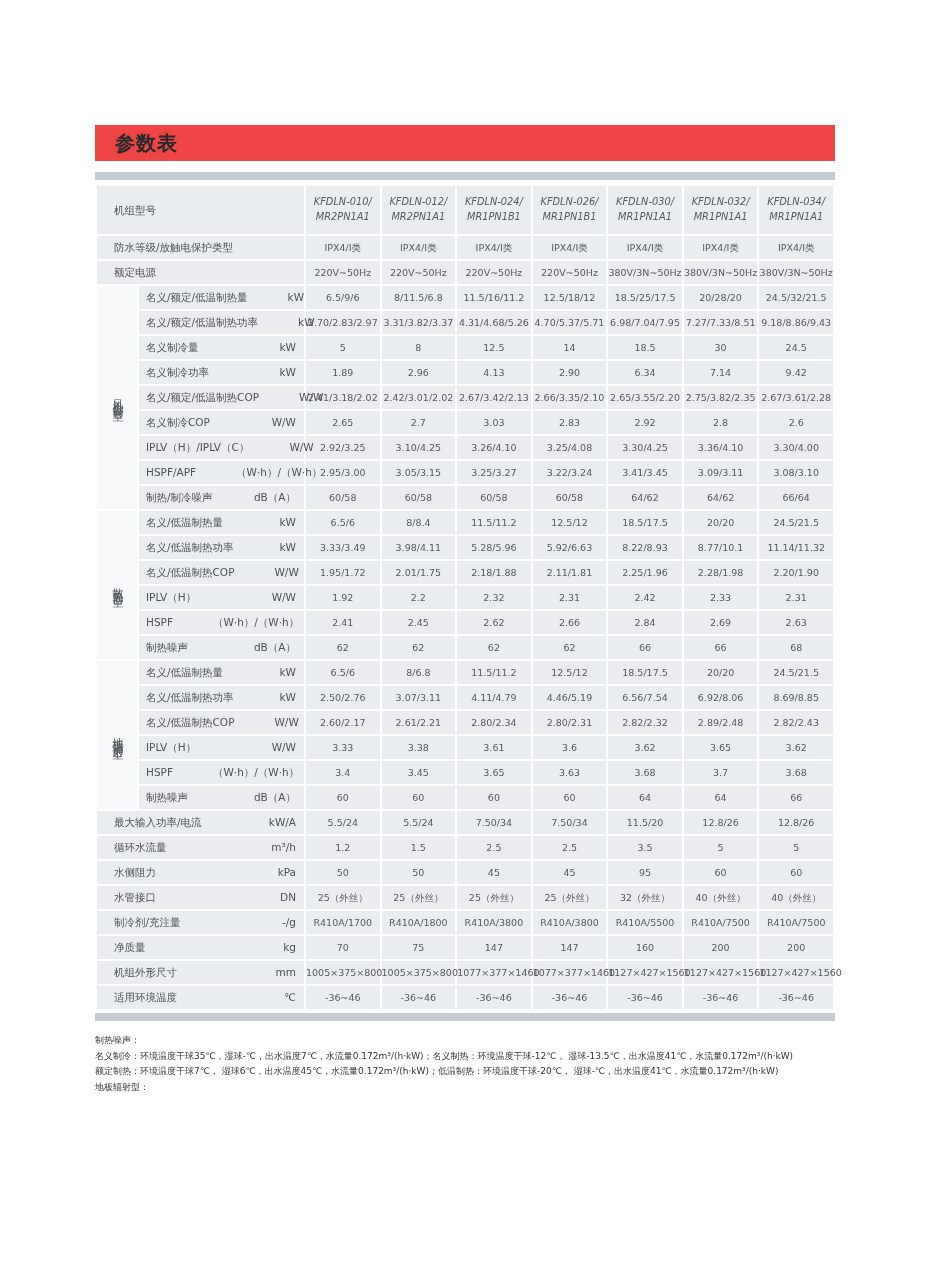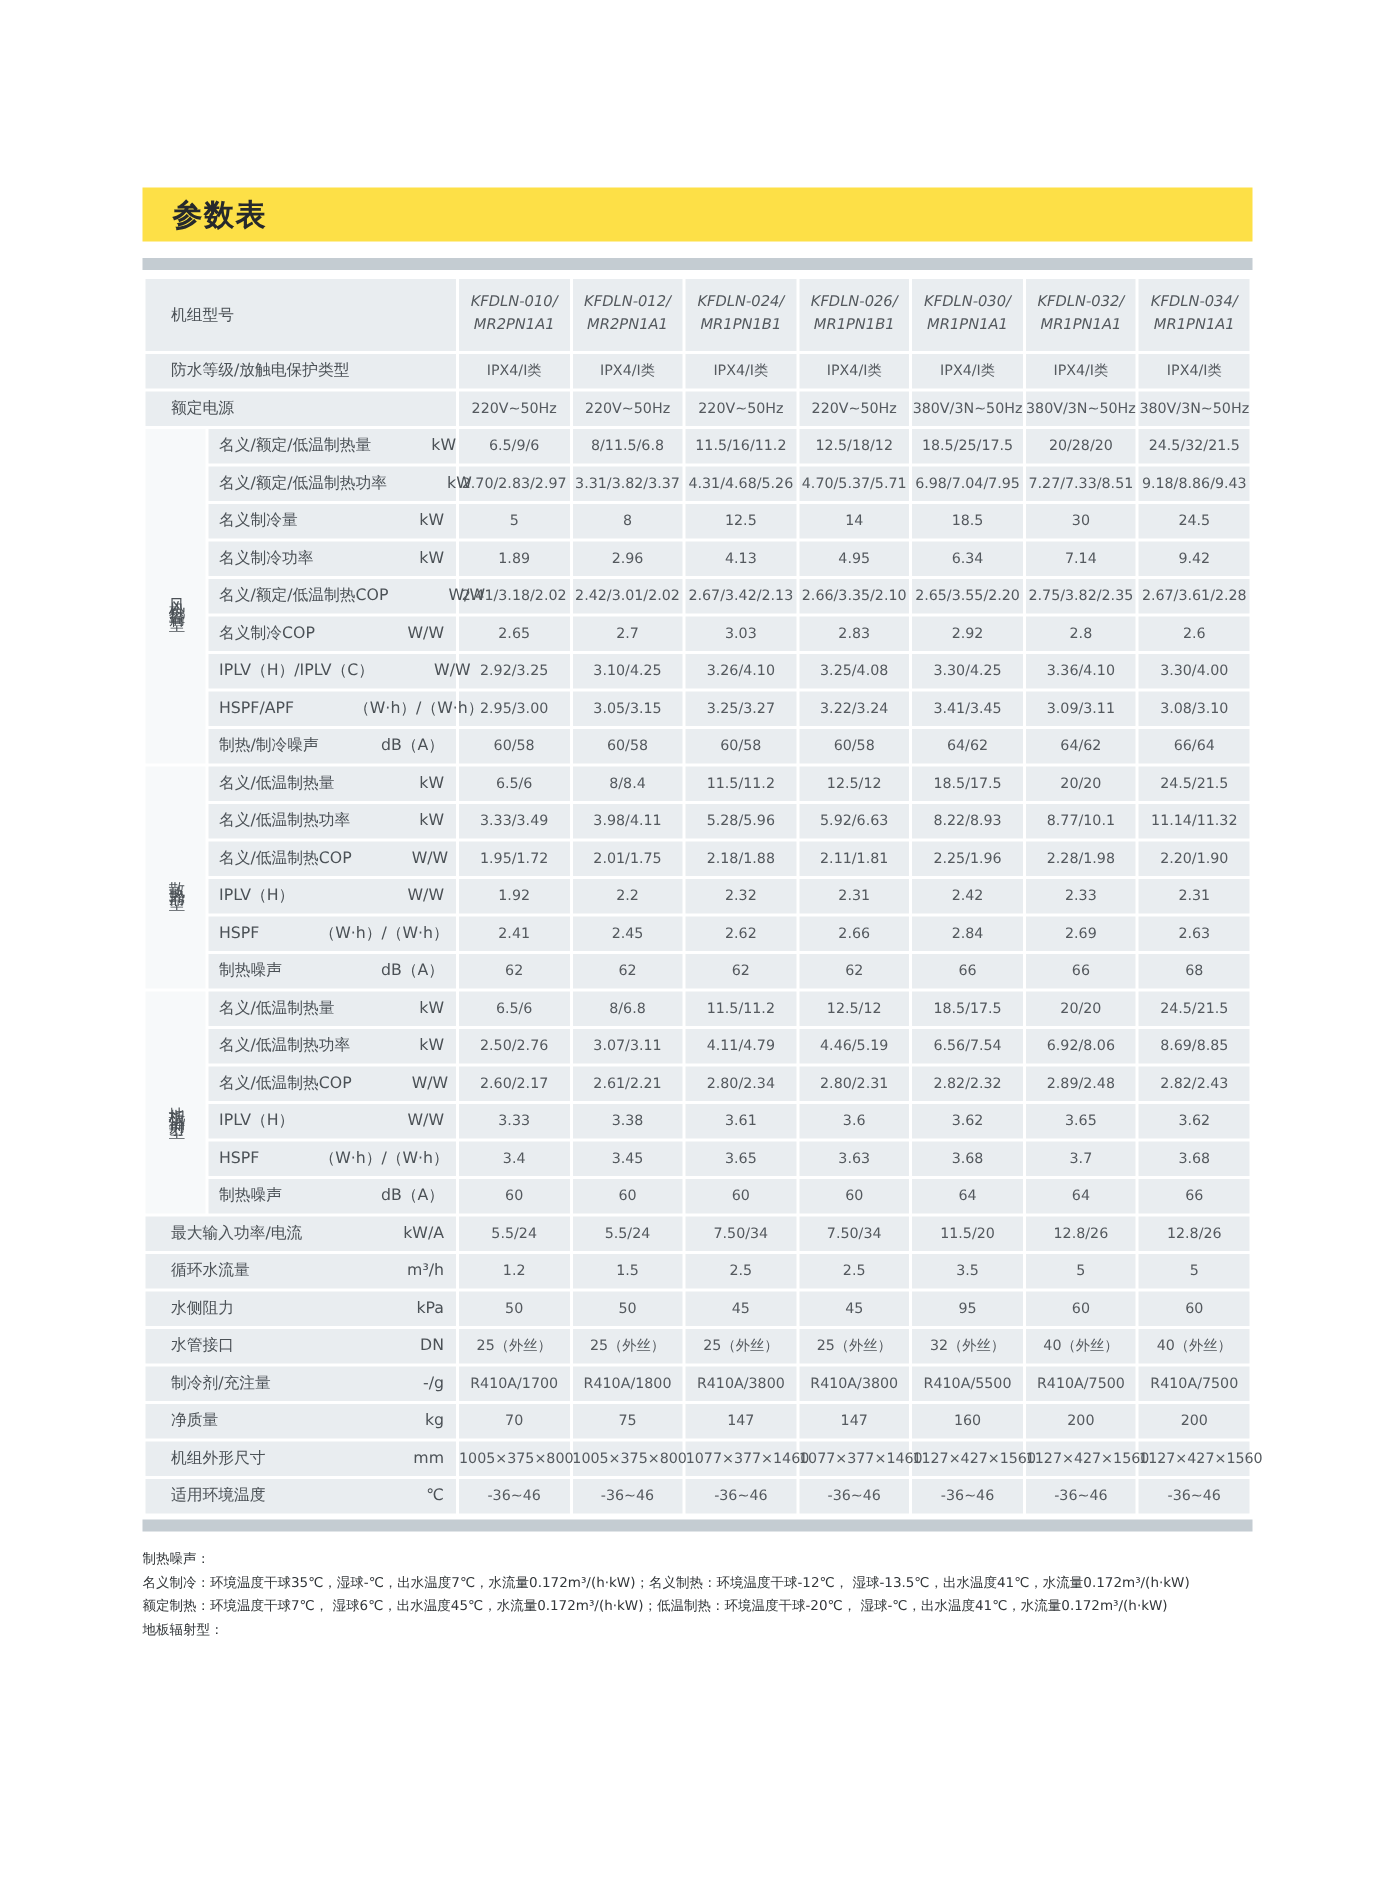--- a/index.html
+++ b/index.html
@@ -1,20 +1,20 @@
 <!DOCTYPE html>
 <html><head>
 <meta charset="utf-8">
 <style>
   html,body{margin:0;padding:0;background:#ffffff;overflow-x:hidden;}
   body{width:930px;height:1268px;position:relative;
        font-family:"DejaVu Sans","Liberation Sans",sans-serif;}
   .content{position:absolute;left:95px;top:0;width:740px;}
 
-  .title-band{margin-top:125px;height:36px;background:#fde047;
+  .title-band{margin-top:125px;height:36px;background:#ef4444;
       display:flex;align-items:center;box-sizing:border-box;padding-left:20px;}
   .title-band .title{font-size:20px;font-weight:600;color:#26292c;letter-spacing:1px;}
 
   .gray-band{height:8px;background:#c4ccd2;}
   .gray-band.top{margin-top:11px;}
   .gray-band.bottom{margin-top:2px;}
 
   table.spec{width:740px;border-collapse:separate;border-spacing:2px;
       table-layout:fixed;margin-top:4px;}
   col.c-section{width:40px;}
@@ -162,21 +162,21 @@
         <tr>
           <td class="label-cell">
             <div class="lbl-wrap">
               <span class="lbl">名义制冷功率</span>
               <span class="unit">kW</span>
             </div>
           </td>
           <td class="value-cell">1.89</td>
           <td class="value-cell">2.96</td>
           <td class="value-cell">4.13</td>
-          <td class="value-cell">4.95</td>
+          <td class="value-cell">2.90</td>
           <td class="value-cell">6.34</td>
           <td class="value-cell">7.14</td>
           <td class="value-cell">9.42</td>
         </tr>
         <tr>
           <td class="label-cell">
             <div class="lbl-wrap">
               <span class="lbl">名义/额定/低温制热COP</span>
               <span class="unit">W/W</span>
             </div>

